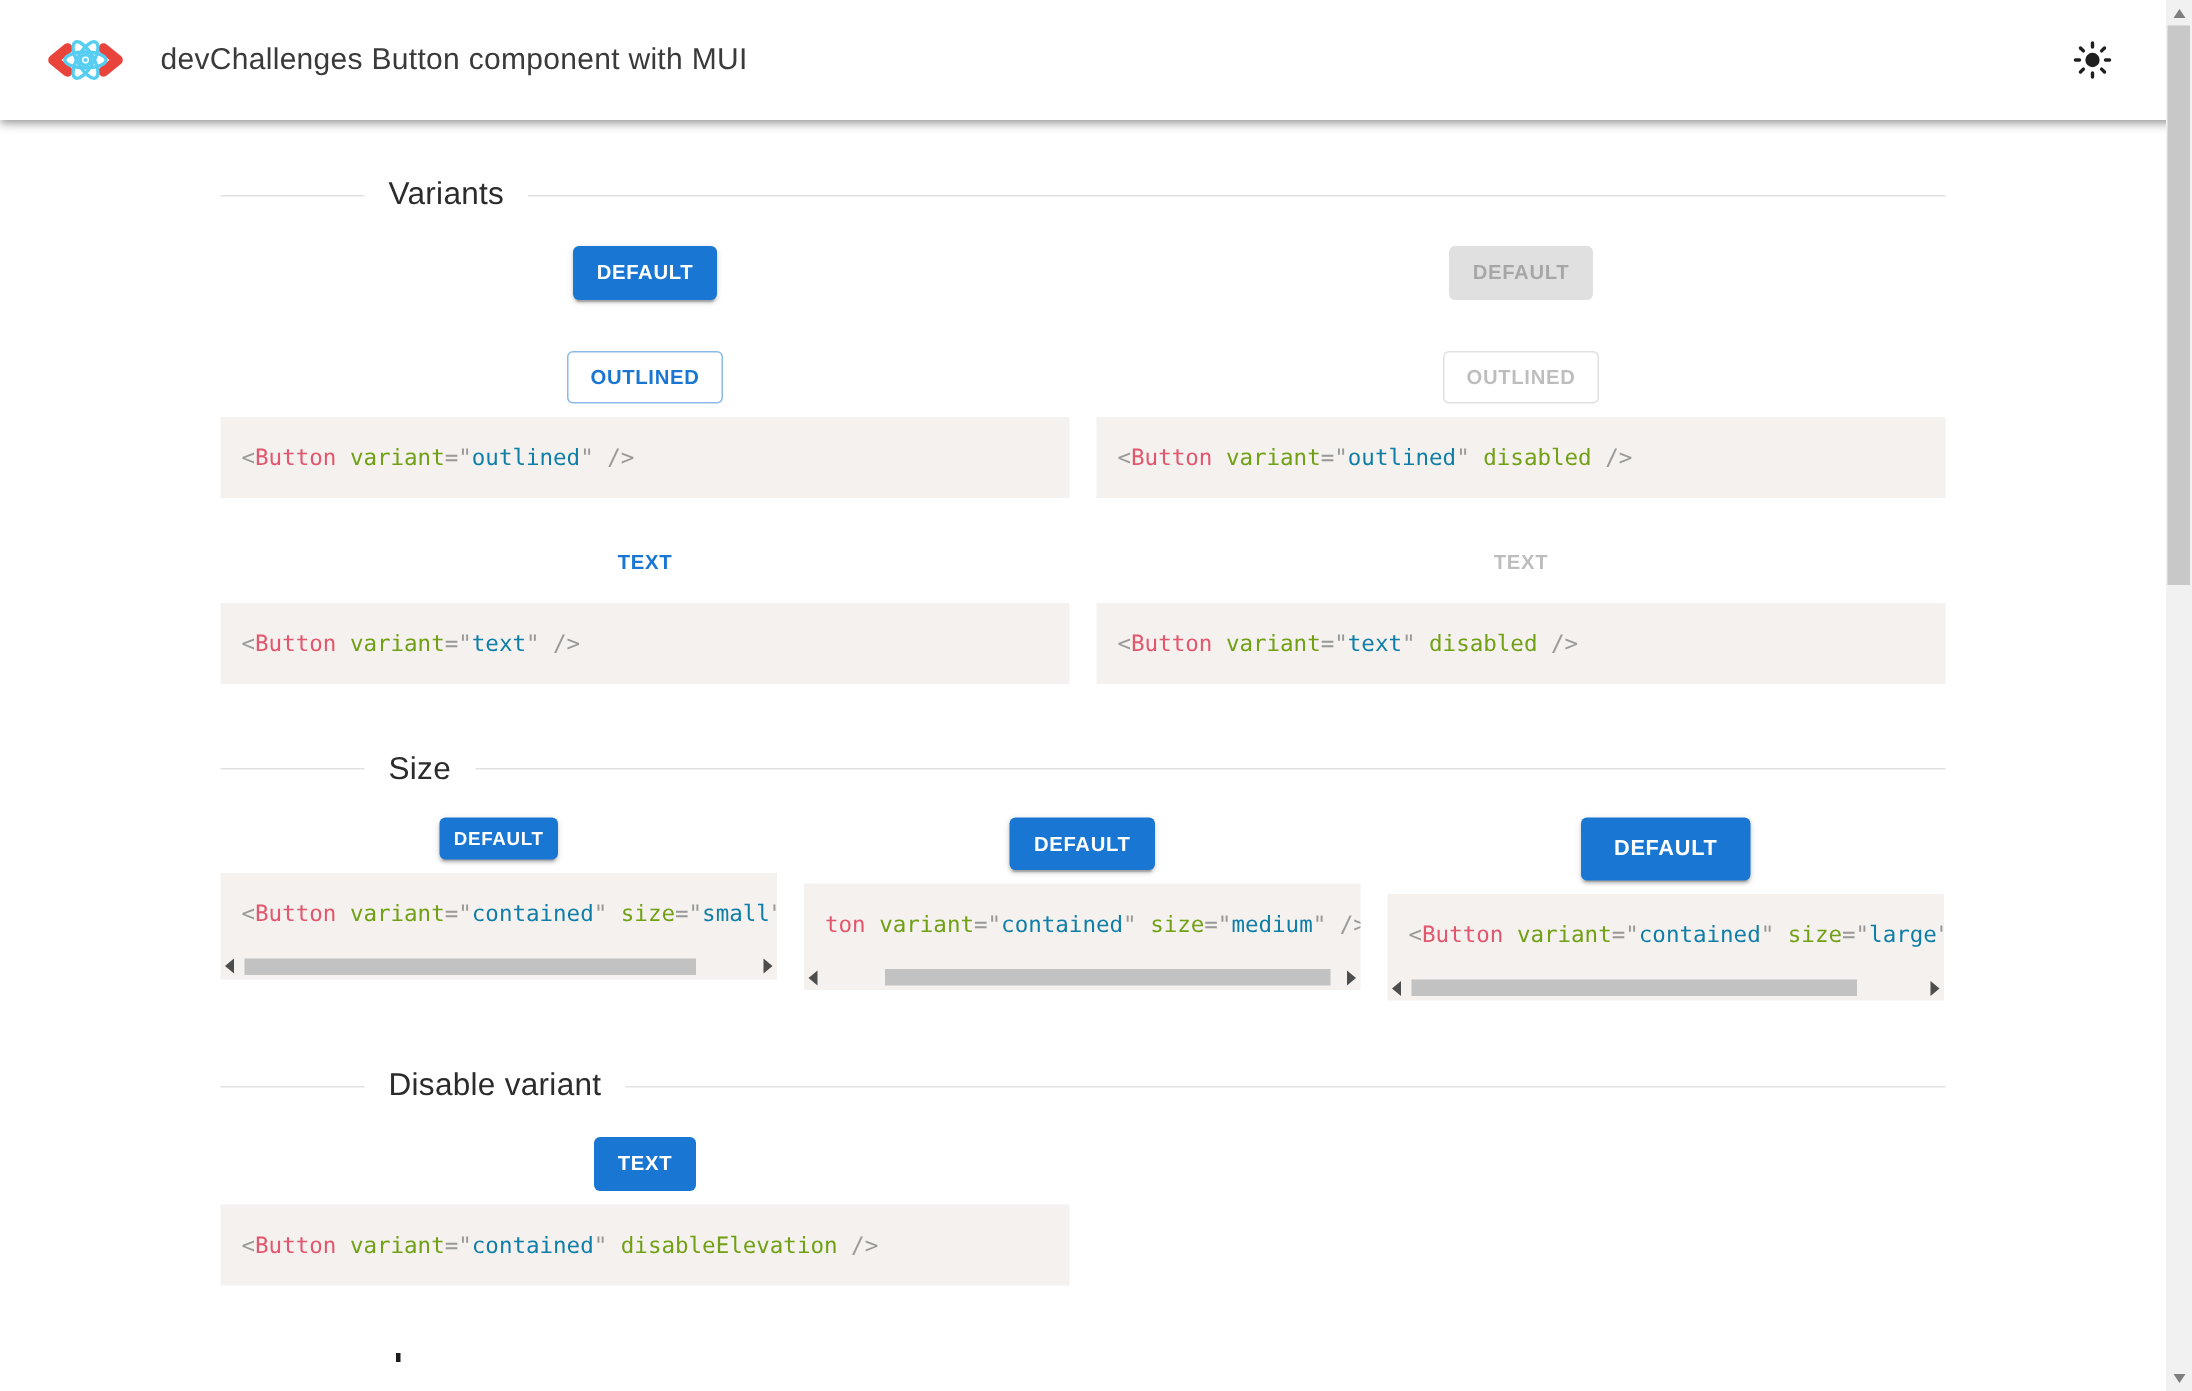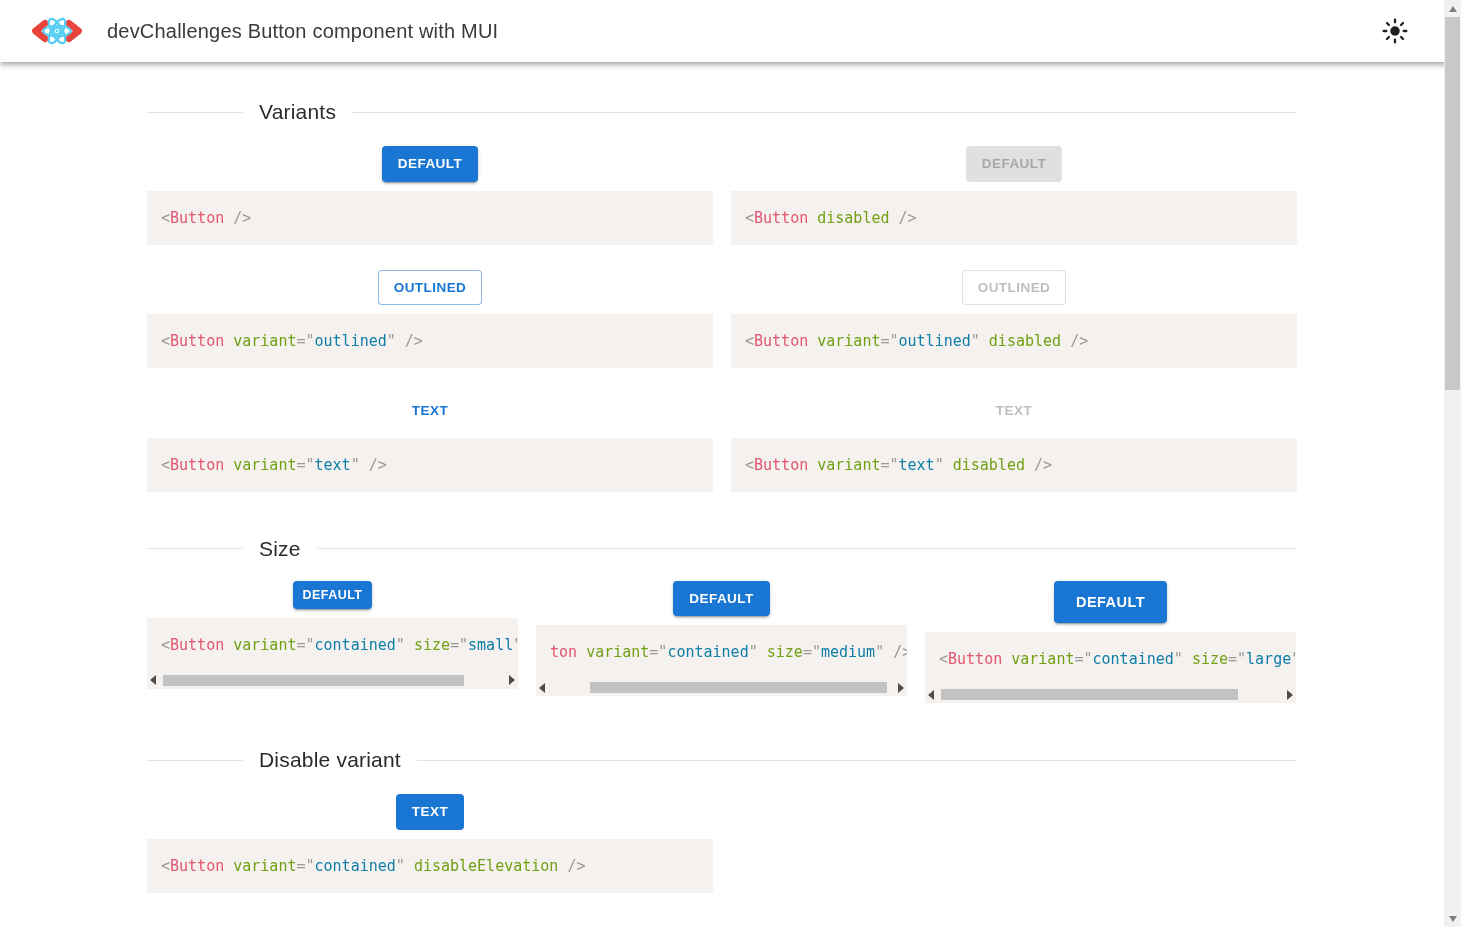--- a/index.html
+++ b/index.html
@@ -7,21 +7,21 @@
     margin:0; padding:0;
     width:1461px; height:927px;
     overflow:hidden;
     background:#ffffff;
     font-family:"Liberation Sans", sans-serif;
   }
 
   
   .appbar{
     position:relative;
-    height:62px;
+    height:80px;
     background:#ffffff;
     display:flex;
     align-items:center;
     padding:0 46px 0 27px;
     box-shadow:0 2px 4px -1px rgba(0,0,0,.2),0 4px 5px 0 rgba(0,0,0,.14),0 1px 10px 0 rgba(0,0,0,.12);
     z-index:5;
   }
   .logo{ width:60px; height:44px; flex:0 0 auto; }
   .appbar-title{
     margin-left:20px;
@@ -167,27 +167,25 @@
   <div class="divider">
     <span class="dl"></span>
     <h2>Variants</h2>
     <span class="dr"></span>
   </div>
   <div class="grid2">
       <div class="cell">
         <div class="btn-row">
           <button class="btn contained">DEFAULT</button>
         </div>
-        <pre class="code"><code><span class="tk-p">&lt;</span><span class="tk-tag">Button</span><span class="tk-pl"> </span><span class="tk-p">/&gt;</span></code></pre>
       </div>
       <div class="cell">
         <div class="btn-row">
           <button class="btn contained is-disabled" disabled="">DEFAULT</button>
         </div>
-        <pre class="code"><code><span class="tk-p">&lt;</span><span class="tk-tag">Button</span><span class="tk-pl"> </span><span class="tk-attr">disabled</span><span class="tk-pl"> </span><span class="tk-p">/&gt;</span></code></pre>
       </div>
       <div class="cell">
         <div class="btn-row">
           <button class="btn outlined">OUTLINED</button>
         </div>
         <pre class="code"><code><span class="tk-p">&lt;</span><span class="tk-tag">Button</span><span class="tk-pl"> </span><span class="tk-attr">variant</span><span class="tk-p">="</span><span class="tk-val">outlined</span><span class="tk-p">"</span><span class="tk-pl"> </span><span class="tk-p">/&gt;</span></code></pre>
       </div>
       <div class="cell">
         <div class="btn-row">
           <button class="btn outlined is-disabled" disabled="">OUTLINED</button>

